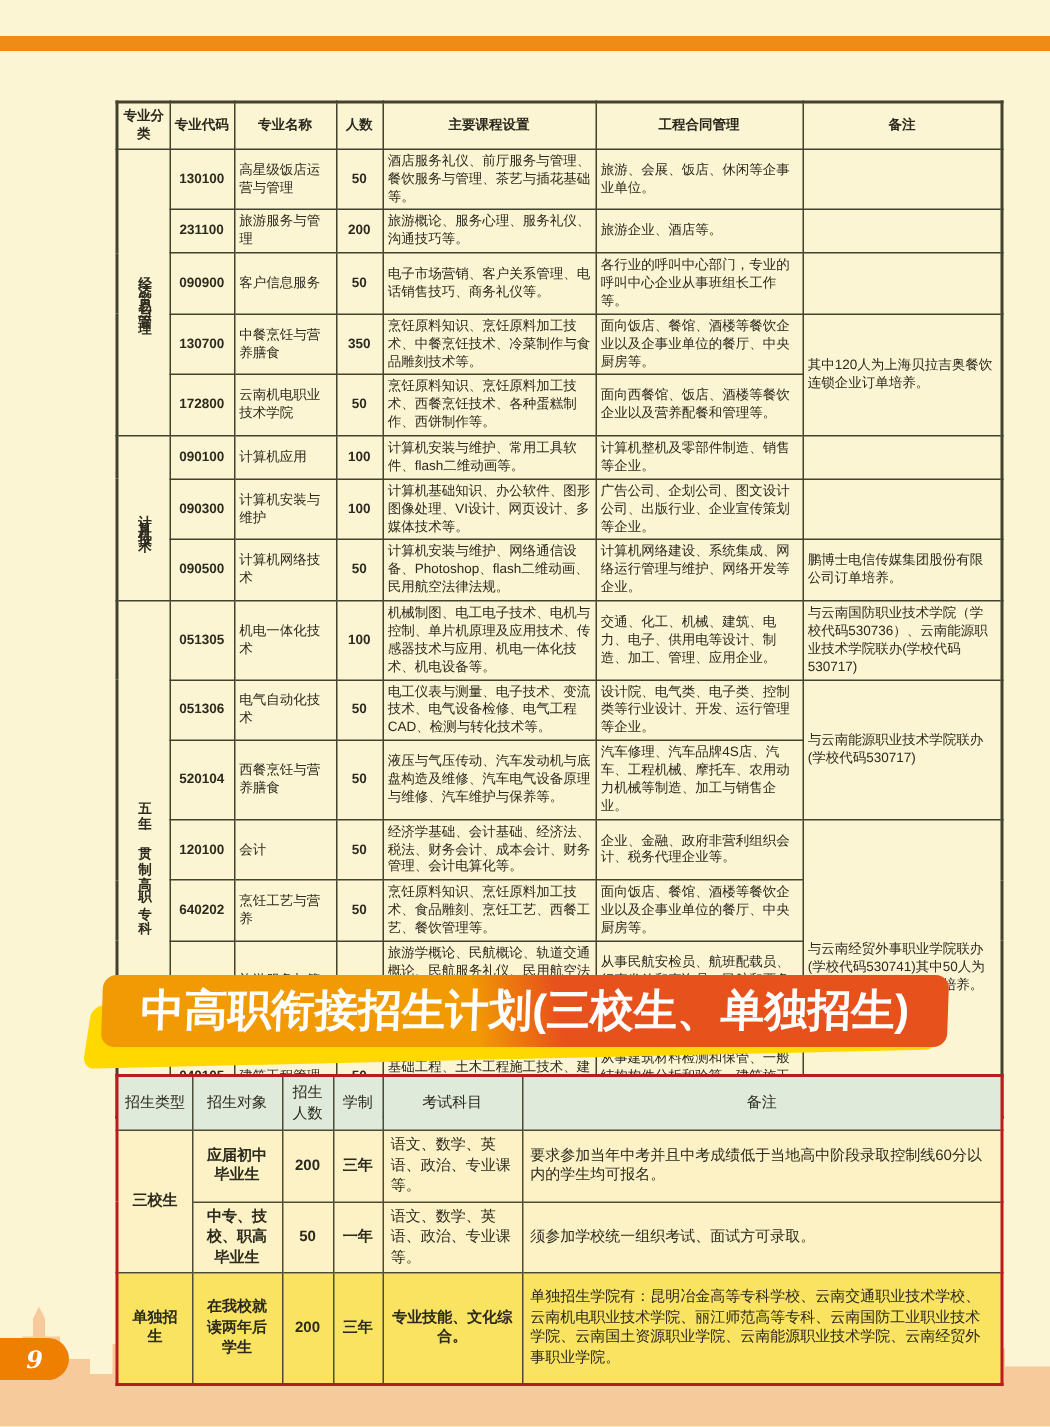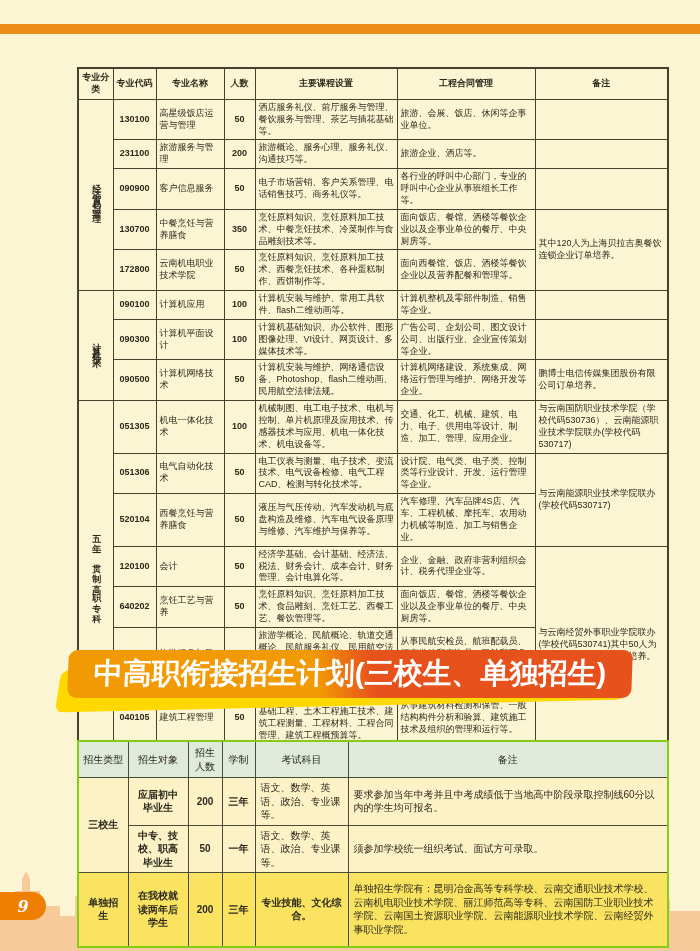--- a/index.html
+++ b/index.html
@@ -35,21 +35,21 @@
   .banner .face{
     position:absolute;left:0;top:0;width:564px;height:48px;
     background:linear-gradient(78deg,#f29a04 44%,#e7511c 54%);
     border-radius:9px;transform:skewX(-2deg);
     display:flex;align-items:center;justify-content:center;
   }
   .banner .face span{font-size:29px;font-weight:bold;color:#ffffff;white-space:nowrap;}
 
   
   .t2wrap{position:absolute;left:55px;top:716px;width:590px;}
-  .t2{border:2px solid #84cc16;margin-top:24px;}
+  .t2{border:2px solid #b91c1c;}
   .t2 td,.t2 th{border:1px solid #4c4b36;padding:3px 5px;font-size:10px;line-height:1.35;vertical-align:middle;}
   .t2 th{background:#dfeada;font-weight:normal;text-align:center;padding:4px 2px;}
   .t2 .ry{background:#fdf2c6;}
   .t2 .rh{background:#f9e360;}
 
   
   .skyline{position:absolute;left:0;bottom:0;width:700px;height:90px;z-index:0;}
   .page-badge{
     position:absolute;left:0;top:892px;width:46px;height:28px;z-index:2;
     background:#ee7f00;border-radius:0 16px 16px 0;
@@ -135,21 +135,21 @@
     <td class="vert vs2" rowspan="3">计算机技术</td>
     <td class="ctr">090100</td>
     <td class="lft">计算机应用</td>
     <td class="ctr">100</td>
     <td class="lft">计算机安装与维护、常用工具软件、flash二维动画等。</td>
     <td class="lft">计算机整机及零部件制造、销售等企业。</td>
     <td class="lft"></td>
   </tr>
   <tr style="height:33px">
     <td class="ctr">090300</td>
-    <td class="lft">计算机平面设计</td>
+    <td class="lft">计算机安装与维护</td>
     <td class="ctr">100</td>
     <td class="lft">计算机基础知识、办公软件、图形图像处理、VI设计、网页设计、多媒体技术等。</td>
     <td class="lft">广告公司、企划公司、图文设计公司、出版行业、企业宣传策划等企业。</td>
     <td class="lft"></td>
   </tr>
   <tr style="height:32px">
     <td class="ctr">090500</td>
     <td class="lft">计算机网络技术</td>
     <td class="ctr">50</td>
     <td class="lft">计算机安装与维护、网络通信设备、Photoshop、flash二维动画、民用航空法律法规。</td>

